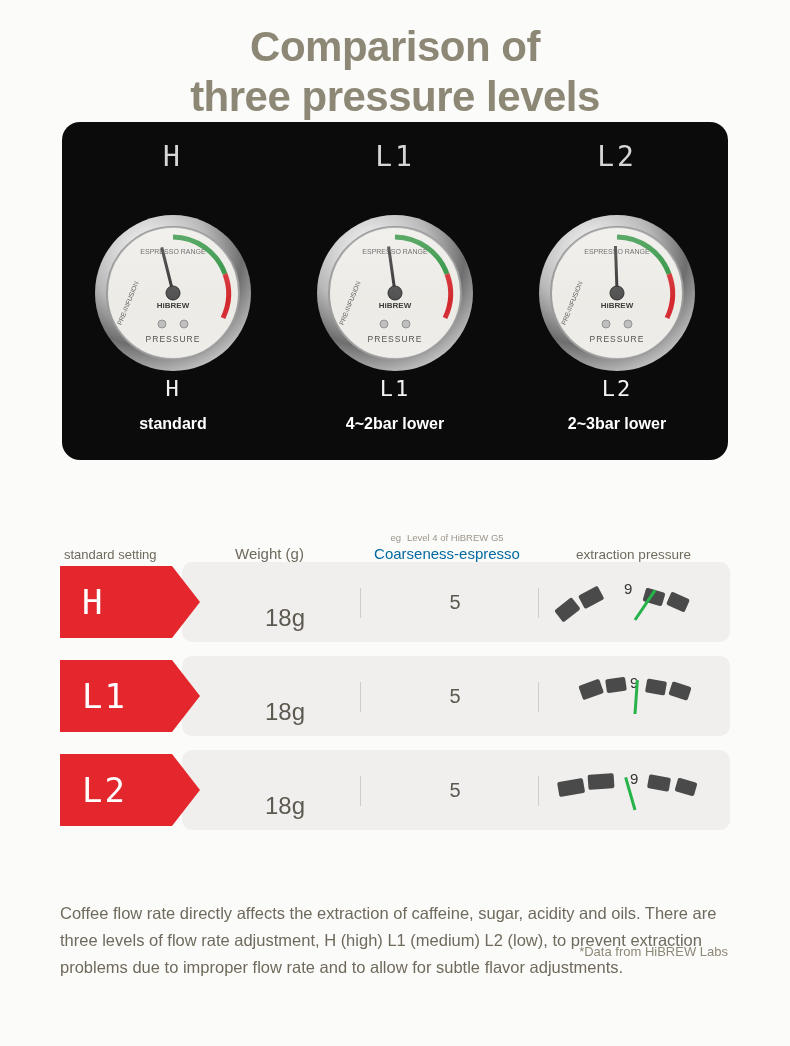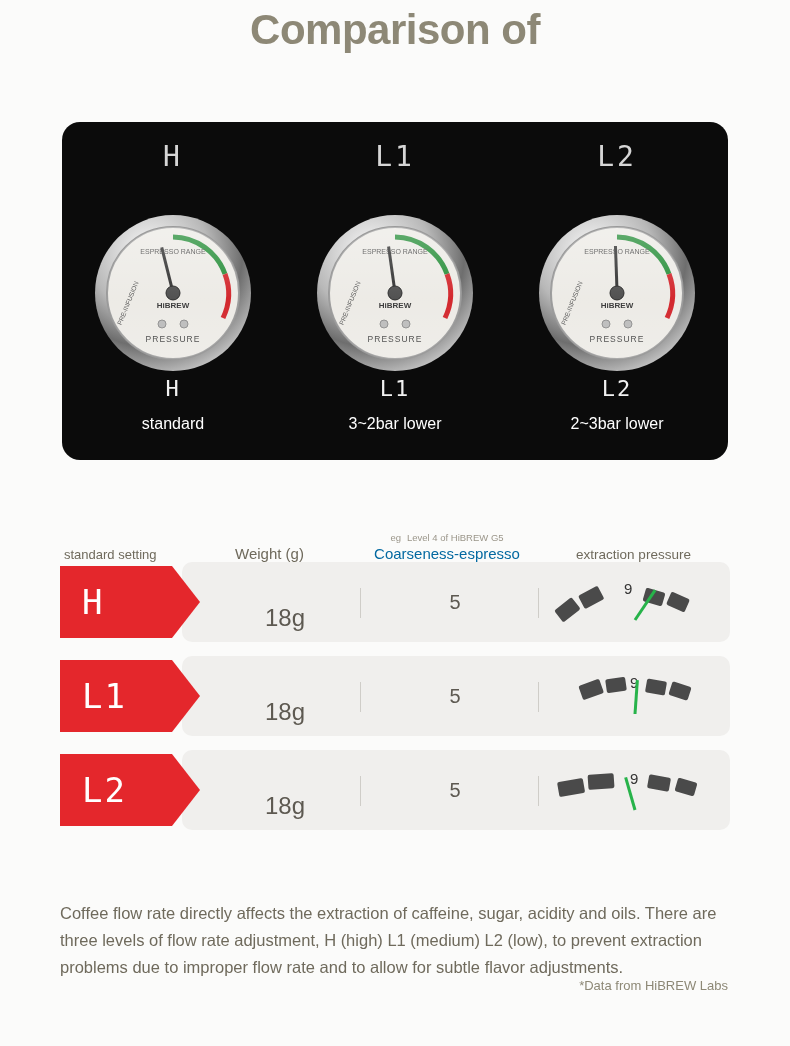--- a/index.html
+++ b/index.html
@@ -17,21 +17,21 @@
   }
 
   
   .title {
     text-align: center;
     color: #8d8876;
     font-weight: bold;
     font-size: 42px;
     line-height: 50px;
     letter-spacing: -0.5px;
-    padding-top: 5px;
+    padding-top: 22px;
   }
   .title .l2 { display: block; }
 
   
   .panel {
     position: absolute;
     left: 62px; top: 122px;
     width: 666px; height: 338px;
     background: #0b0b0b;
     border-radius: 18px;
@@ -63,21 +63,21 @@
     margin-top: 2px;
     color: #f2f2f2;
     font-family: "DejaVu Sans Mono", monospace;
     font-size: 22px;
     letter-spacing: 2px;
   }
   .gauge-sub {
     margin-top: 14px;
     color: #ffffff;
     font-size: 16px;
-    font-weight: normal;
+    font-weight: bold;
   }
 
   
   .table {
     position: absolute;
     left: 60px; top: 520px;
     width: 670px;
   }
   .thead {
     display: flex;
@@ -155,32 +155,33 @@
   .footer {
     position: absolute;
     left: 60px; top: 900px;
     width: 672px;
     color: #6f6a5c;
     font-size: 16.5px;
     line-height: 27px;
   }
   .credit {
     position: absolute;
-    right: 62px; top: 978px;
+    right: 62px; top: 944px;
     color: #8d8876;
     font-size: 13px;
   }
 </style>
 </head>
 <body>
 
 <div class="page">
 
   <div class="title">
     <span>Comparison of</span>
+    <span class="l2">three pressure levels</span>
   </div>
 
   <div class="panel">
 
     <div class="seg-row">
       <div class="seg-cell">H</div>
       <div class="seg-cell">L1</div>
       <div class="seg-cell">L2</div>
     </div>
 
@@ -237,21 +238,21 @@
             <circle cx="70" cy="112" r="4" fill="#b9b9b9" stroke="#8a8a8a"></circle>
             <circle cx="92" cy="112" r="4" fill="#b9b9b9" stroke="#8a8a8a"></circle>
             <g transform="rotate(-8 81 81)">
                 <rect x="79.6" y="34" width="3" height="48" fill="#2b2b2b"></rect>
               </g>
             <circle cx="81" cy="81" r="7" fill="#4a4a4a" stroke="#222"></circle>
             <circle cx="81" cy="81" r="66" fill="url(#gls1)"></circle>
           </svg>
         </div>
         <div class="gauge-label">L1</div>
-        <div class="gauge-sub">3~2bar lower</div>
+        <div class="gauge-sub">4~2bar lower</div>
       </div>
 
       <div class="gcell">
         <div class="gauge-wrap">
           <svg width="162" height="162" viewBox="0 0 162 162">
             <circle cx="81" cy="81" r="78" fill="url(#bez1)"></circle>
             <circle cx="81" cy="81" r="66" fill="#eceae5" stroke="#9a9a9a" stroke-width="2"></circle>
             <path d="M81 25 A56 56 0 0 1 133 62" fill="none" stroke="#1f8a32" stroke-width="5"></path>
             <path d="M133 62 A56 56 0 0 1 131 106" fill="none" stroke="#d11f25" stroke-width="5"></path>
             <text x="81" y="42" font-size="7" fill="#4a4a4a" text-anchor="middle" font-family="Liberation Sans, sans-serif">ESPRESSO RANGE</text>

